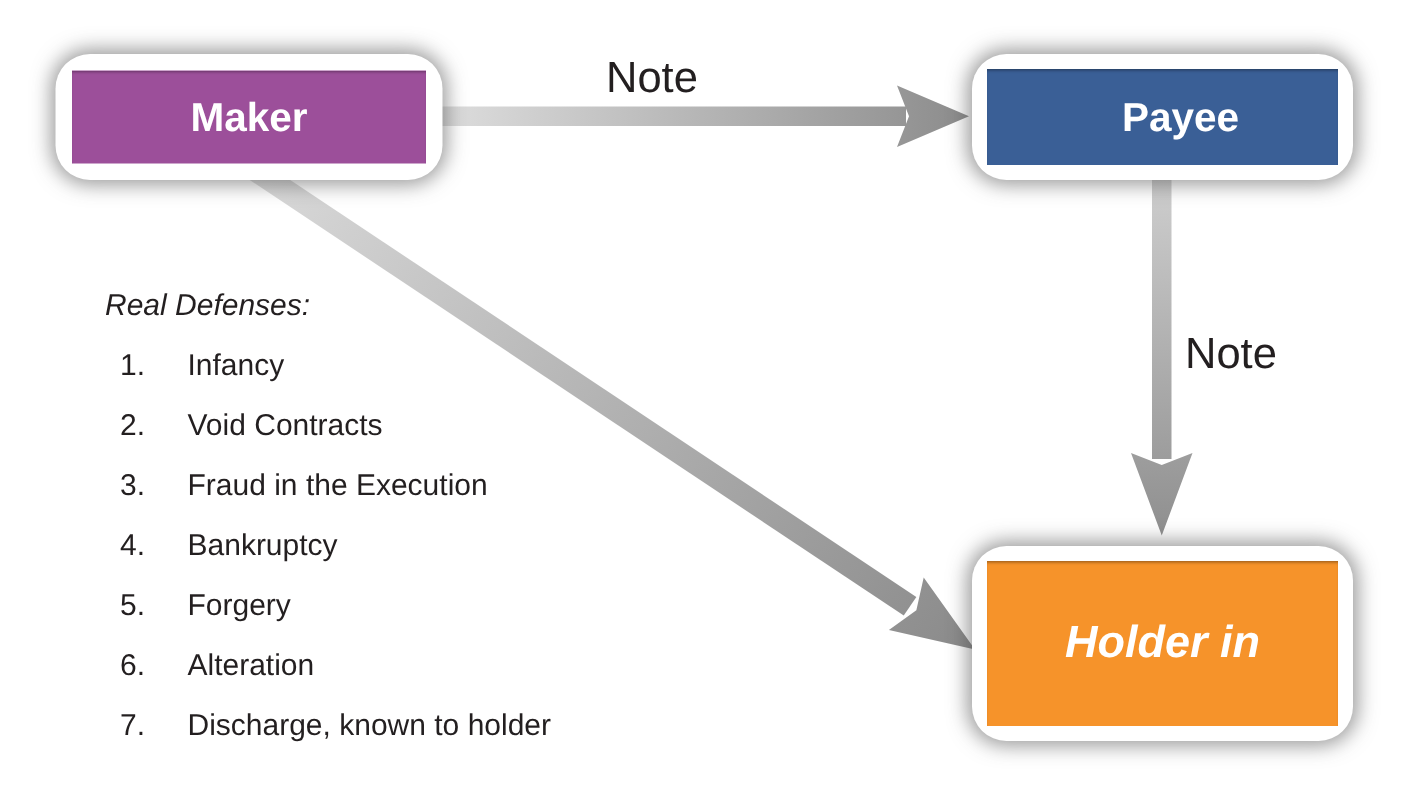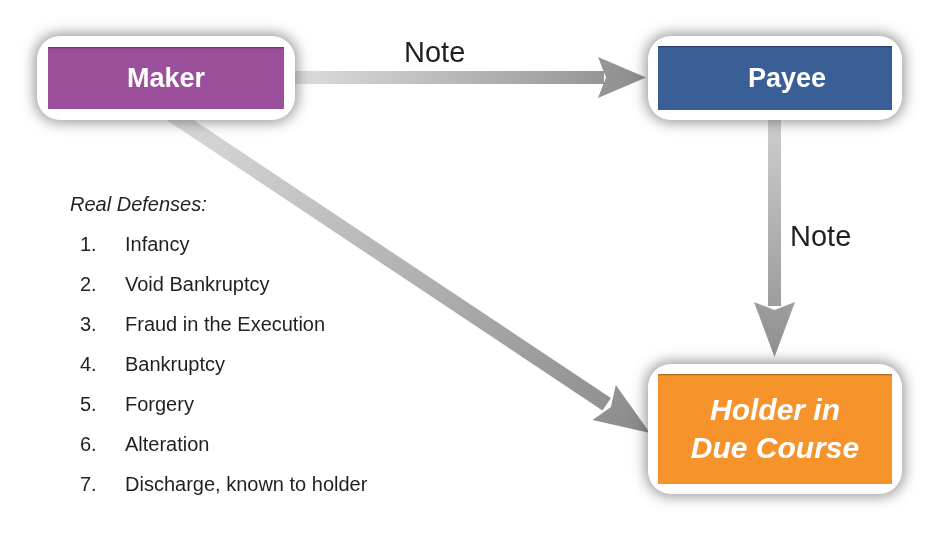--- a/index.html
+++ b/index.html
@@ -126,35 +126,34 @@
 
   <div class="node node-payee">
     <div class="node-inner">
       <span class="node-label">Payee</span>
     </div>
   </div>
 
   <div class="node node-holder">
     <div class="node-inner">
       <span class="node-label">Holder in</span>
-      <span class="node-label">Due Course</span>
     </div>
   </div>
 
   <div class="note-label note-horizontal">Note</div>
 
   <div class="note-label note-vertical">Note</div>
 
   <div class="defenses">
     <div class="defenses-heading">Real Defenses:</div>
     <div class="defense-item">
       <span class="num">1.</span><span>Infancy</span>
     </div>
     <div class="defense-item">
-      <span class="num">2.</span><span>Void Bankruptcy</span>
+      <span class="num">2.</span><span>Void Contracts</span>
     </div>
     <div class="defense-item">
       <span class="num">3.</span><span>Fraud in the Execution</span>
     </div>
     <div class="defense-item">
       <span class="num">4.</span><span>Bankruptcy</span>
     </div>
     <div class="defense-item">
       <span class="num">5.</span><span>Forgery</span>
     </div>

